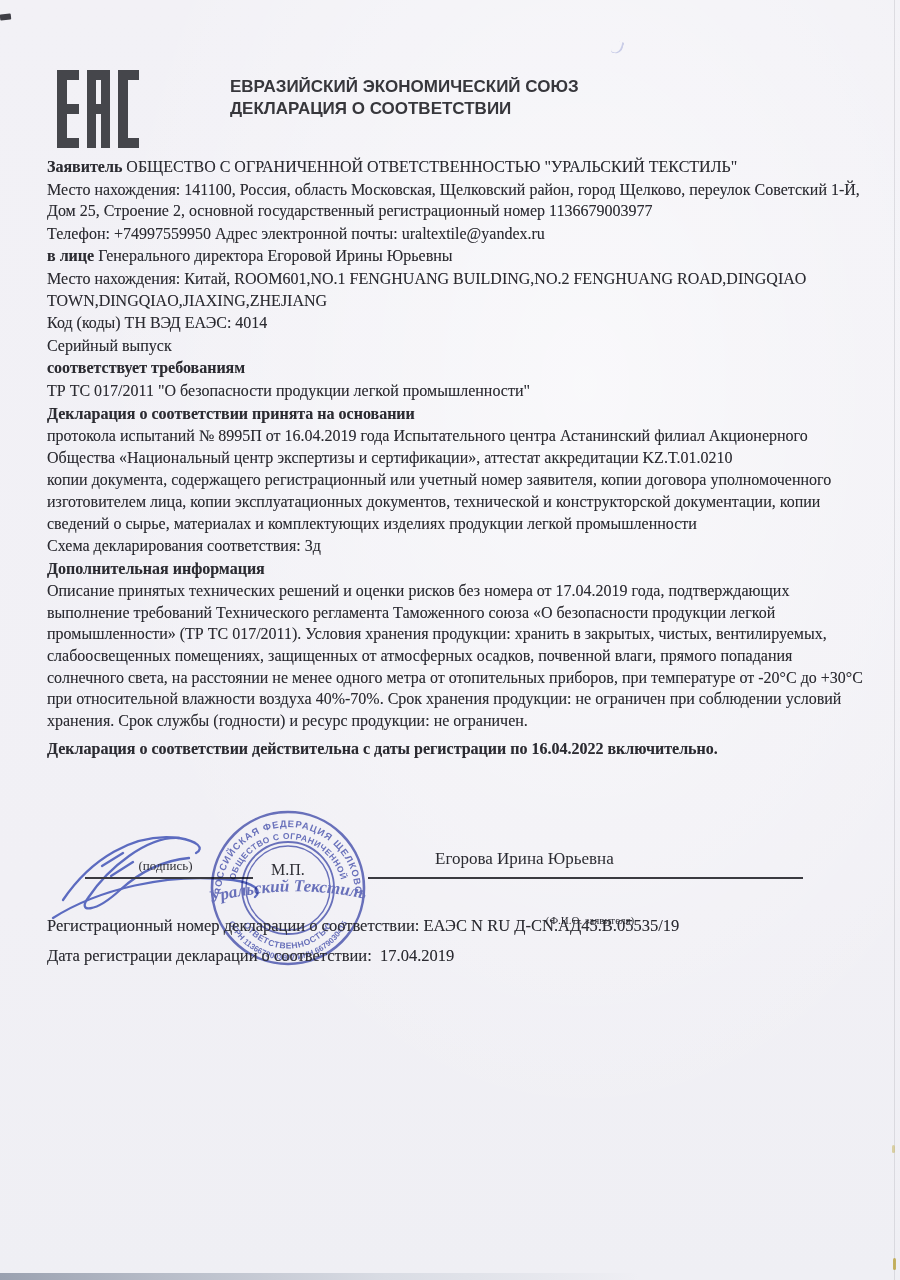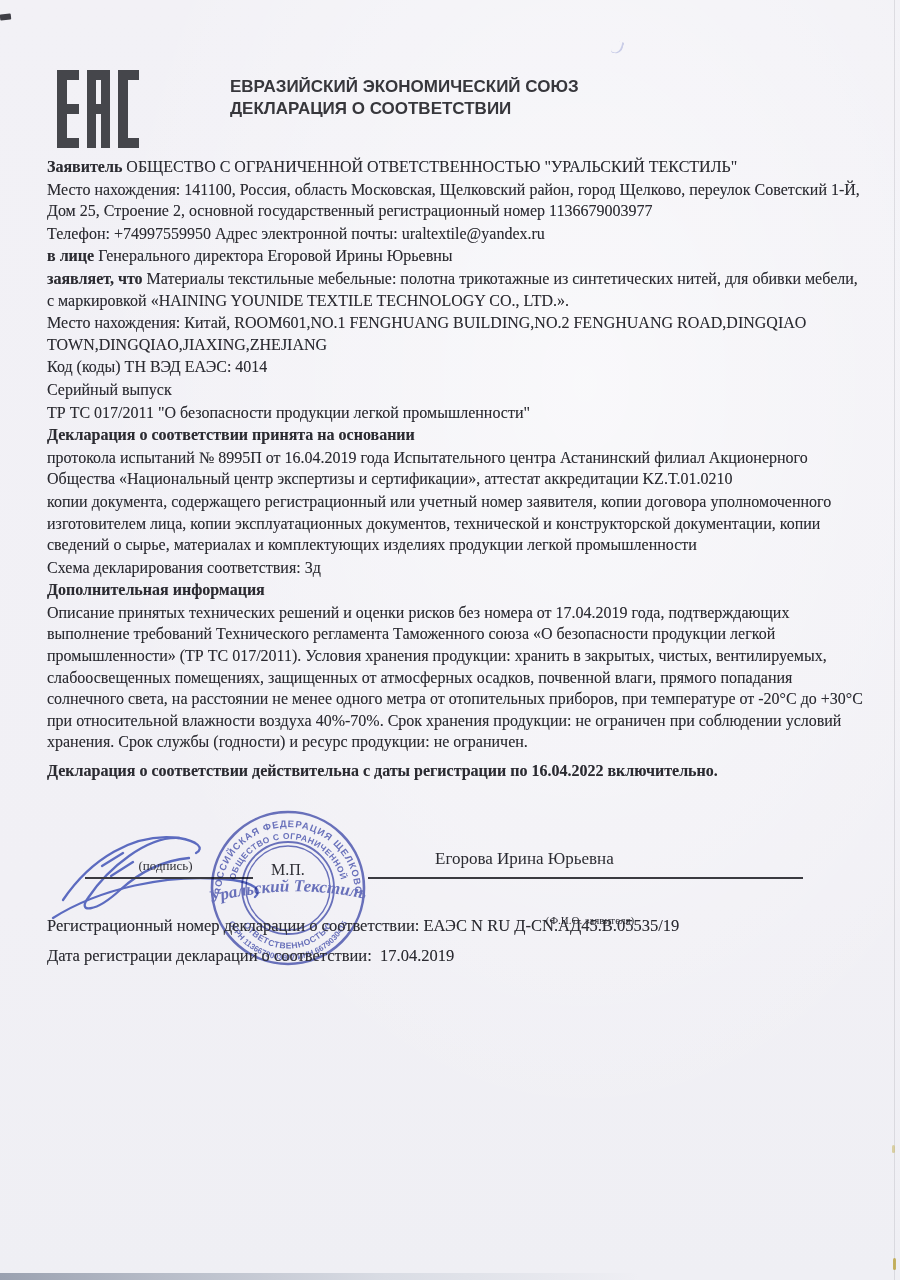--- a/index.html
+++ b/index.html
@@ -78,24 +78,24 @@
   <div class="hdr">
     <div>ЕВРАЗИЙСКИЙ ЭКОНОМИЧЕСКИЙ СОЮЗ</div>
     <div>ДЕКЛАРАЦИЯ О СООТВЕТСТВИИ</div>
   </div>
 
   <div class="body-text" id="body-container">
       <p class="doc-par"><span class="b">Заявитель</span><span> ОБЩЕСТВО С ОГРАНИЧЕННОЙ ОТВЕТСТВЕННОСТЬЮ "УРАЛЬСКИЙ ТЕКСТИЛЬ"</span></p>
       <p class="doc-par"><span>Место нахождения: 141100, Россия, область Московская, Щелковский район, город Щелково, переулок Советский 1-Й, Дом 25, Строение 2, основной государственный регистрационный номер 1136679003977</span></p>
       <p class="doc-par"><span>Телефон: +74997559950 Адрес электронной почты: uraltextile@yandex.ru</span></p>
       <p class="doc-par"><span class="b">в лице</span><span> Генерального директора Егоровой Ирины Юрьевны</span></p>
-      <p class="doc-par"><span class="b">заявляет, что</span><span> Материалы текстильные мебельные: полотна трикотажные из синтетических нитей, для обивки мебели, с маркировкой «HAINING YOUNIDE TEXTILE TECHNOLOGY CO., LTD.».</span></p>
       <p class="doc-par"><span>Место нахождения: Китай, ROOM601,NO.1 FENGHUANG BUILDING,NO.2 FENGHUANG ROAD,DINGQIAO TOWN,DINGQIAO,JIAXING,ZHEJIANG</span></p>
       <p class="doc-par"><span>Код (коды) ТН ВЭД ЕАЭС: 4014</span></p>
       <p class="doc-par"><span>Серийный выпуск</span></p>
+      <p class="doc-par"><span class="b">соответствует требованиям</span></p>
       <p class="doc-par"><span>ТР ТС 017/2011 "О безопасности продукции легкой промышленности"</span></p>
       <p class="doc-par"><span class="b">Декларация о соответствии принята на основании</span></p>
       <p class="doc-par"><span>протокола испытаний № 8995П от 16.04.2019 года Испытательного центра Астанинский филиал Акционерного Общества «Национальный центр экспертизы и сертификации», аттестат аккредитации KZ.T.01.0210</span></p>
       <p class="doc-par"><span>копии документа, содержащего регистрационный или учетный номер заявителя, копии договора уполномоченного изготовителем лица, копии эксплуатационных документов, технической и конструкторской  документации, копии сведений о сырье, материалах и комплектующих изделиях продукции легкой промышленности</span></p>
       <p class="doc-par"><span>Схема декларирования соответствия: 3д</span></p>
       <p class="doc-par"><span class="b">Дополнительная информация</span></p>
       <p class="doc-par"><span>Описание принятых технических решений и оценки рисков без номера от 17.04.2019 года, подтверждающих выполнение требований Технического регламента Таможенного союза «О безопасности продукции легкой промышленности» (ТР ТС 017/2011). Условия хранения продукции: хранить в закрытых, чистых, вентилируемых, слабоосвещенных помещениях, защищенных от атмосферных осадков, почвенной влаги, прямого попадания солнечного света, на расстоянии не менее одного метра от отопительных приборов, при температуре от -20°С до +30°С при относительной влажности воздуха 40%-70%. Срок хранения продукции: не ограничен при соблюдении условий хранения. Срок службы (годности) и ресурс продукции: не ограничен.</span></p>
       <p class="doc-par gap"><span class="b">Декларация о соответствии действительна с даты регистрации по 16.04.2022 включительно.</span></p>
     </div>
 

